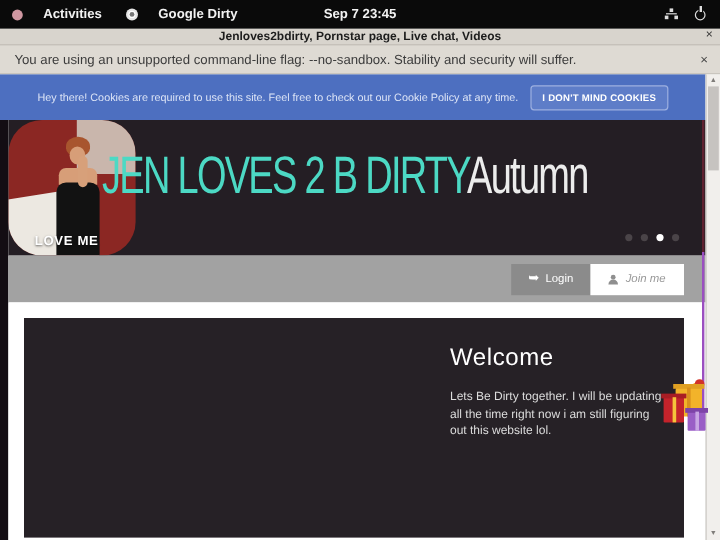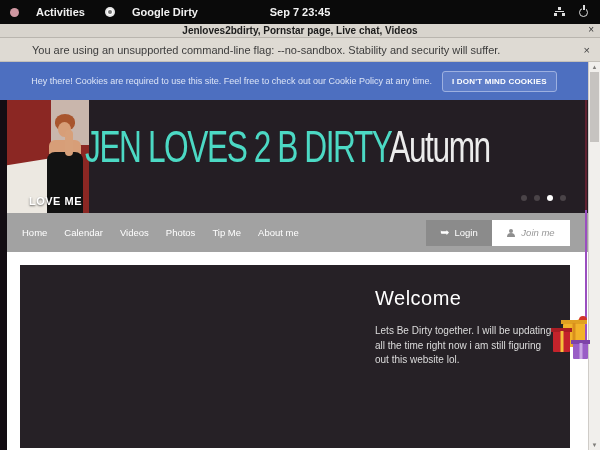--- a/index.html
+++ b/index.html
@@ -27,39 +27,39 @@
   .power-icon::after { content:''; position:absolute; left:50%; top:-4px; transform:translateX(-50%);
     width:2px; height:5px; background:#ddd; box-shadow:0 0 0 1px #0a0a0a; }
   
   .titlebar { position:absolute; left:0; top:24px; width:600px; height:14px; background:#d8d4cd;
     border-bottom:1px solid #b9b5ae; display:flex; align-items:center; justify-content:center;
     font-size:10px; font-weight:bold; color:#1c1c1c; }
   .titlebar .close { position:absolute; right:6px; top:0; font-size:10px; color:#333; cursor:pointer; font-weight:normal; }
   
   .infobar { position:absolute; left:0; top:38px; width:600px; height:24px; background:#dedad3;
     border-bottom:1px solid #c4c0b9; display:flex; align-items:center; font-size:11px; color:#3c3c3c; }
-  .infobar .msg { padding-left:32px;text-align:right; }
+  .infobar .msg { padding-left:12px;text-align:right; }
   .infobar .close { position:absolute; right:10px; font-size:11px; color:#444; cursor:pointer; }
   
   .cookiebar { position:absolute; left:0; top:62px; width:588px; height:38px; background:#4d6fc0;
     display:flex; align-items:center; justify-content:center; gap:10px; }
   .cookiebar .msg { color:#dce4f6; font-size:9px; }
   .cookie-btn { background:#5e7dc8; border:1px solid #9db0e0; border-radius:3px; color:#fff;
     font-size:8px; font-weight:bold; padding:5px 9px; cursor:pointer; letter-spacing:.2px; }
   
   .site-area { position:absolute; left:0; top:100px; width:588px; height:350px; background:#130d13; }
   .page { position:absolute; left:7px; right:0; top:0; bottom:0; background:#fff; }
   
   .site-header { position:absolute; left:0; top:0; right:0; height:113px; background:#241e24; overflow:hidden; }
   .hero-title { position:absolute; left:78px; top:22px; white-space:nowrap;
     font-size:44px; font-weight:300; letter-spacing:-2px; color:#4cd9c4;
     transform:scaleX(.72); transform-origin:left top; }
   .hero-title .accent { color:#ececec; }
   
-  .photo { position:absolute; left:0; top:0; width:82px; height:113px; background:#8b2723; overflow:hidden; }
+  .photo { position:absolute; left:0; top:0; width:106px; height:113px; background:#8b2723; overflow:hidden;border-radius:28px; }
   .photo .mirror { position:absolute; right:0; top:0; width:46%; height:40%; background:#cfc7bb; opacity:.9; }
   .photo .bed { position:absolute; left:-12%; bottom:-10%; width:80%; height:55%; background:#ece8e1;
     transform:rotate(-9deg); border-radius:4px; }
   .photo .hair { position:absolute; left:48px; top:14px; width:20px; height:16px; border-radius:50% 50% 40% 40%; background:#a8552e; }
   .photo .face { position:absolute; left:51px; top:22px; width:13px; height:15px; border-radius:50%; background:#d79e78; }
   .photo .torso { position:absolute; left:42px; top:40px; width:32px; height:14px; border-radius:6px 6px 0 0; background:#d79e78; }
   .photo .arm { position:absolute; left:58px; top:30px; width:8px; height:26px; border-radius:4px; background:#d7a07a; }
   .photo .corset { position:absolute; left:40px; top:52px; width:36px; height:61px; border-radius:8px 8px 0 0; background:#121212; }
   .photo-caption { position:absolute; left:22px; bottom:6px; color:#fff; font-weight:bold;
     font-size:11px; letter-spacing:.5px; text-shadow:0 1px 2px rgba(0,0,0,.6); }
@@ -164,28 +164,20 @@
         <div class="hero-title"><span>JEN LOVES 2 B DIRTY</span><span class="accent">Autumn</span></div>
         <div class="carousel">
           <span class="dot"></span>
           <span class="dot"></span>
           <span class="dot active"></span>
           <span class="dot"></span>
         </div>
       </div>
 
       <div class="site-nav">
-        <div class="nav-links">
-          <span class="nav-link">Home</span>
-          <span class="nav-link">Calendar</span>
-          <span class="nav-link">Videos</span>
-          <span class="nav-link">Photos</span>
-          <span class="nav-link">Tip Me</span>
-          <span class="nav-link">About me</span>
-        </div>
         <div class="nav-actions">
           <div class="btn-login">
             <span class="arrow">➥</span>
             <span>Login</span>
           </div>
           <div class="btn-join">
             <span class="person-icon"></span>
             <span>Join me</span>
           </div>
         </div>

